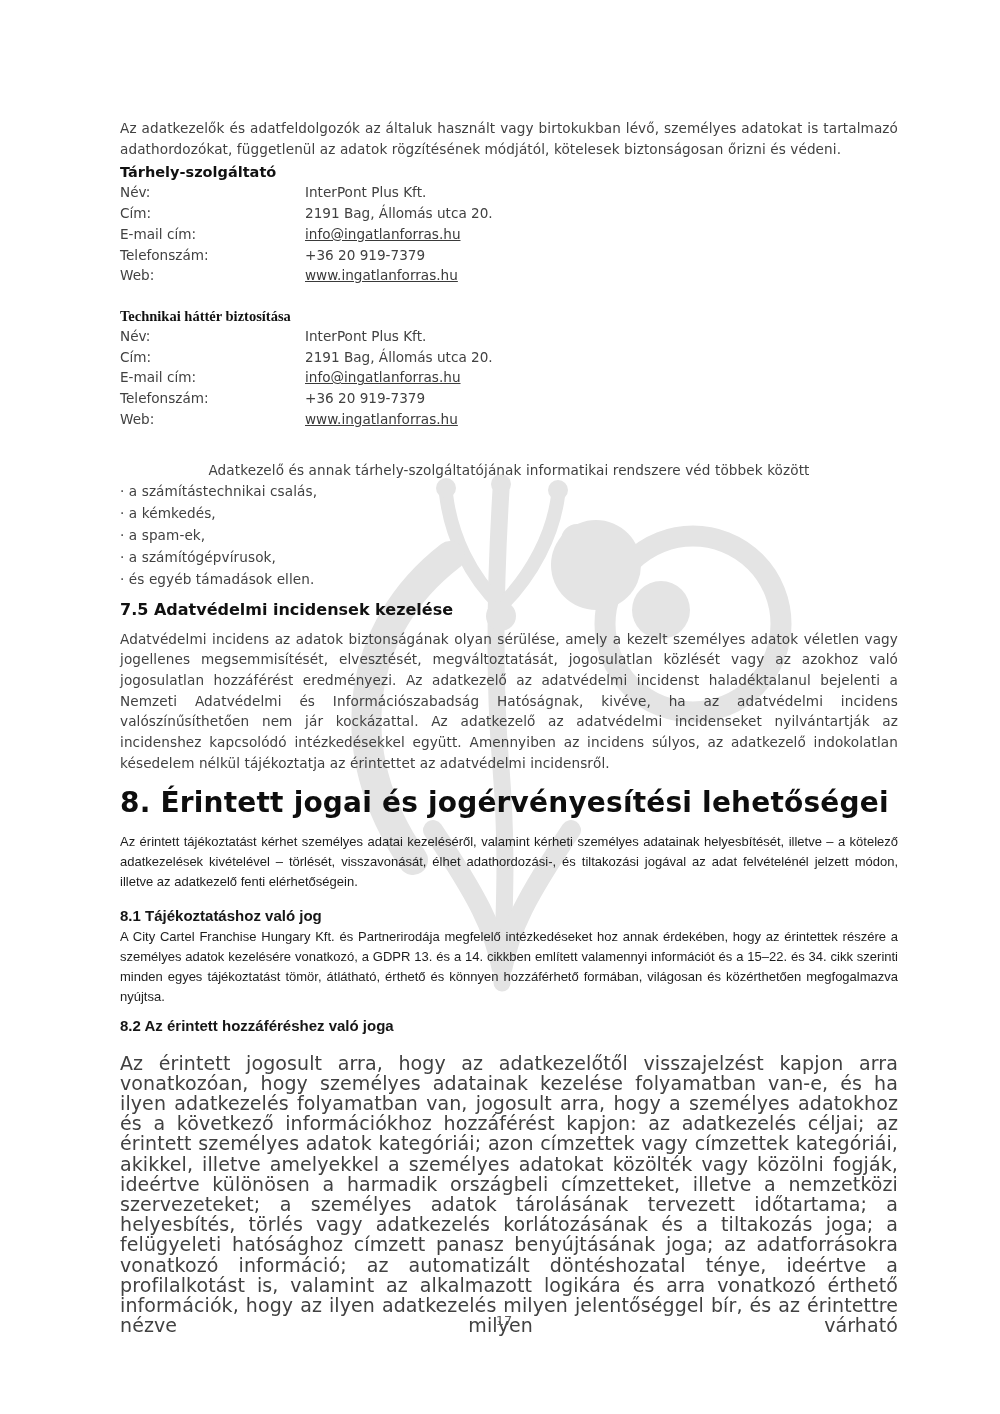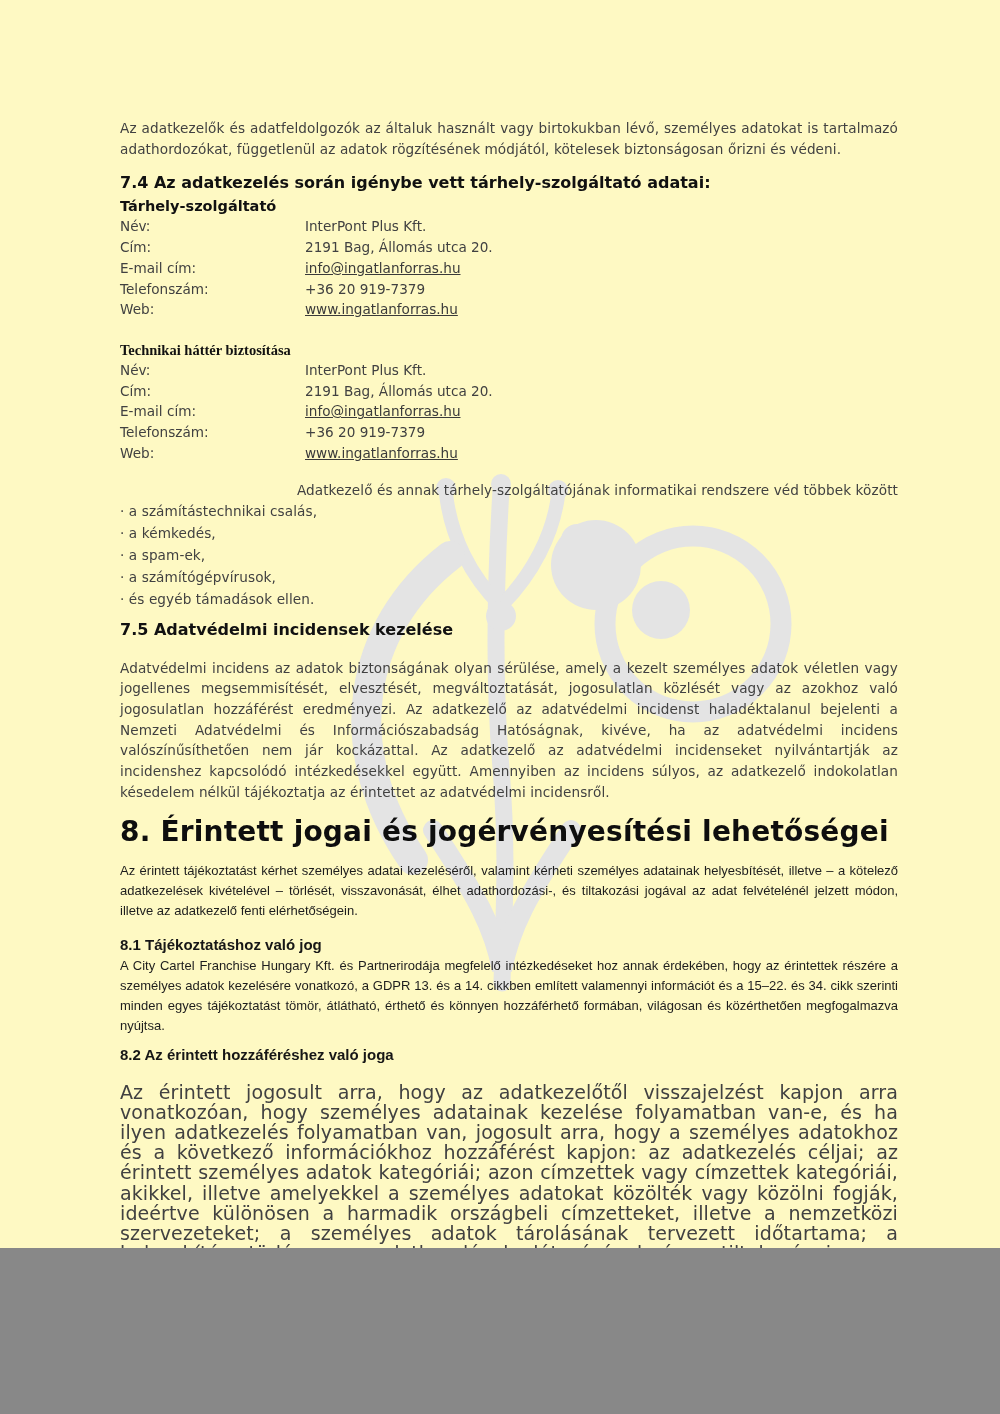--- a/index.html
+++ b/index.html
@@ -1,20 +1,20 @@
 <!DOCTYPE html>
 <html lang="hu"><head>
 <meta charset="utf-8">
 <style>
   html,body{margin:0;padding:0;background:#888;}
   .page{
     position:relative;
-    width:1000px;height:1248px;
+    width:1000px;height:1414px;
     margin:0 auto;
-    background:#fef9c3;
+    background:#ffffff;
     overflow:hidden;
     font-family:"DejaVu Sans", sans-serif;
   }
   .watermark{
     position:absolute;left:265px;top:428px;width:530px;height:590px;
     z-index:0;pointer-events:none;
   }
   .content{
     position:absolute;left:120px;top:118px;width:778px;z-index:1;
     color:#3e3e3e;
@@ -53,26 +53,26 @@
     font-family:"Liberation Sans", sans-serif;
     font-size:15px;line-height:20px;font-weight:700;color:#161616;
     margin:6px 0 0 0;
   }
   .contact{margin:0;}
   .crow{
     display:grid;grid-template-columns:185px 1fr;
     font-size:13.6px;line-height:20.7px;color:#414141;
   }
   .cvalue.link{text-decoration:underline;color:#3a3a3a;cursor:pointer;}
-  .protect-intro{margin-top:17px;text-align:right;}
+  .protect-intro{margin-top:31px;text-align:center;}
   .bullets{margin:0;}
   .bullets div{
     font-size:13.6px;line-height:21.9px;color:#414141;letter-spacing:0.1px;
   }
-  .mt-p75{margin-top:18px;}
+  .mt-p75{margin-top:9px;}
   .s8-intro{margin-top:14px;}
   .s81-body{margin-top:1px;}
   .hd-b.h81{margin-top:14px;}
   .hd-b.h82{margin-top:9px;}
   .s82-body{margin-top:17px;font-size:19px;line-height:20.2px;text-align-last:justify;}
   .pagenum{
     position:absolute;left:4px;top:1313px;width:1000px;
     text-align:center;font-size:13px;color:#5a5a5a;z-index:1;
     font-family:"DejaVu Sans", sans-serif;
   }
@@ -105,21 +105,20 @@
       <circle cx="293" cy="62" r="10"></circle>
       <circle cx="236" cy="56" r="10"></circle>
       <circle cx="236" cy="188" r="15"></circle>
     </g>
   </svg>
 
   <div class="content">
 
     <p class="body-txt">Az adatkezelők és adatfeldolgozók az általuk használt vagy birtokukban lévő, személyes adatokat is tartalmazó adathordozókat, függetlenül az adatok rögzítésének módjától, kötelesek biztonságosan őrizni és védeni.</p>
 
-    <h2 class="hd-a">7.4 Az adatkezelés során igénybe vett tárhely-szolgáltató adatai:</h2>
 
     <div>
       <div class="hd-sub">Tárhely-szolgáltató</div>
       <div class="contact">
         <div class="crow">
           <span class="clabel">Név:</span>
           <span class="cvalue">InterPont Plus Kft.</span>
         </div>
         <div class="crow">
           <span class="clabel">Cím:</span>

